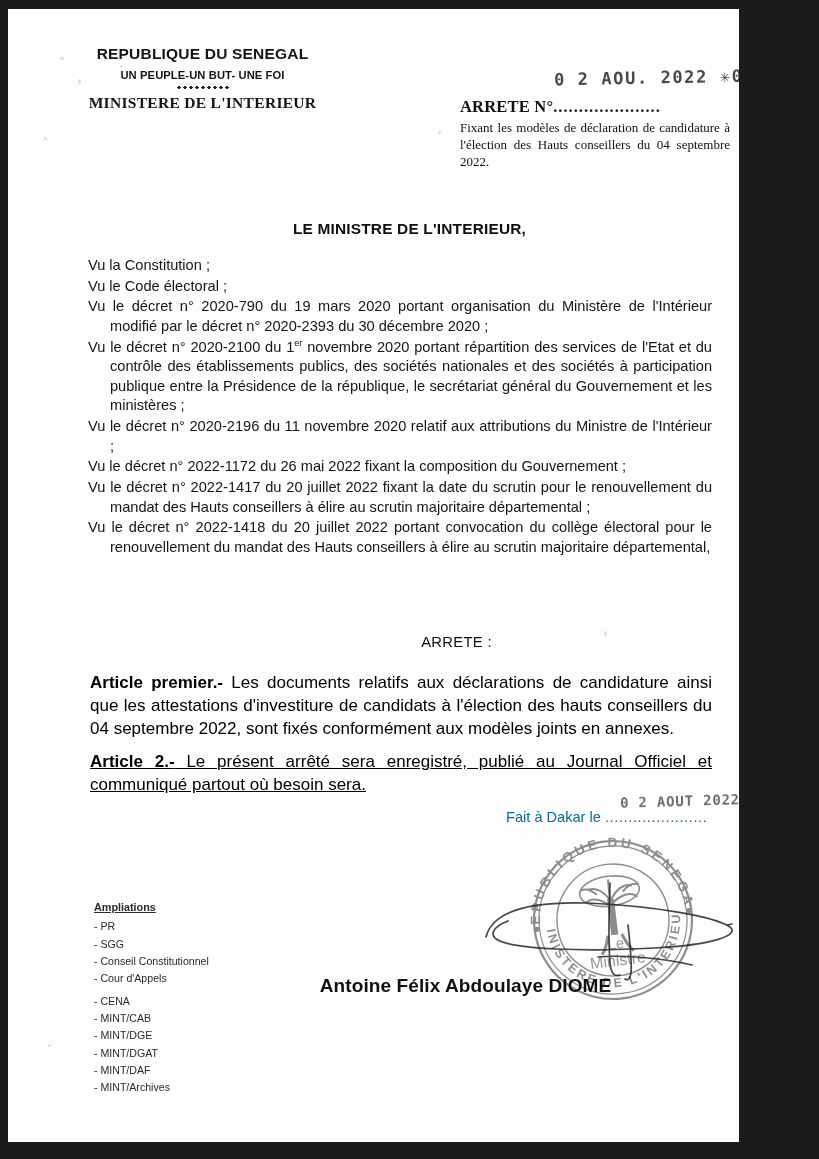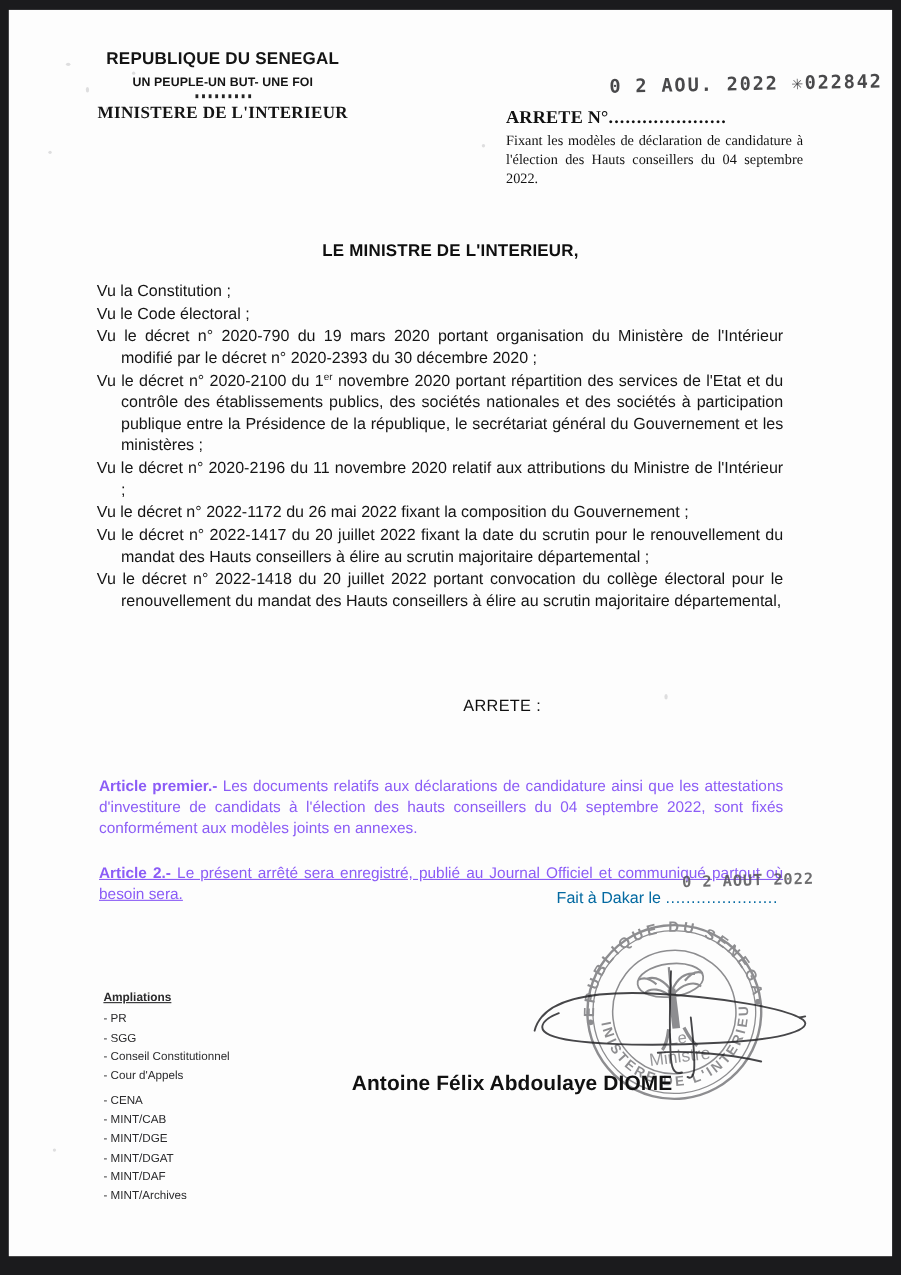--- a/index.html
+++ b/index.html
@@ -20,21 +20,21 @@
     left: 0; top: 0;
     width: 819px;
     height: 1159px;
     background: #1b1b1d;
   }
 
   .page {
     position: absolute;
     left: 8px;
     top: 9px;
-    width: 803px;
+    width: 731px;
     height: 1133px;
     background: #fdfdfd;
     overflow: hidden;
   }
 
   
   .speckle {
     position: absolute;
     border-radius: 50%;
     background: #b9b9bb;
@@ -168,25 +168,24 @@
     letter-spacing: .3px;
     color: #0f0f0f;
     padding-left: 47px;
   }
 
   
   .article {
     position: absolute;
     left: 82px;
     width: 622px;
-    font-size: 14px;
+    font-size: 17px;
     line-height: 1.36;
     text-align: justify;
-    color: #8b5cf6;
-    margin-top: 34px;
+    color: #000000;
   }
   #article-1 { top: 662px; }
   #article-2 { top: 741px; text-decoration: underline; }
   .article b { font-weight: bold; }
 
   
   .fait-a {
     position: absolute;
     left: 498px;
     top: 800px;

